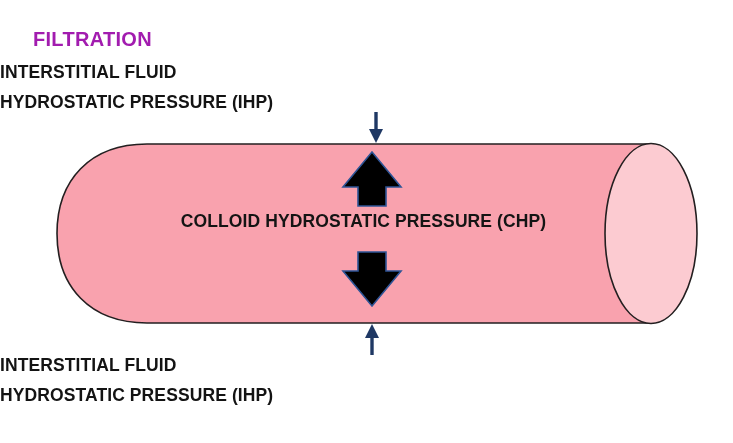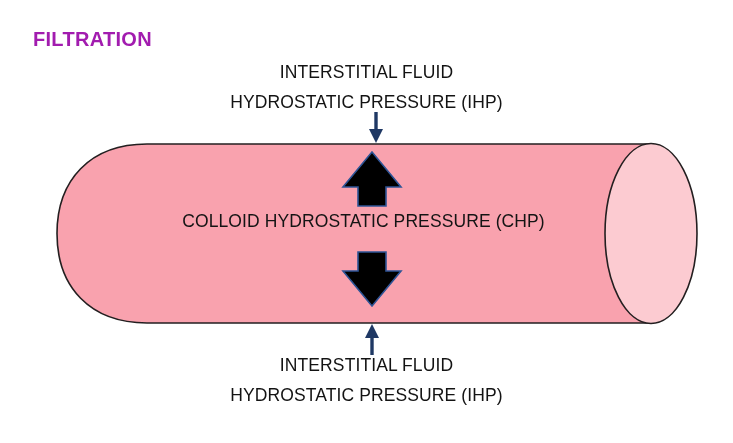--- a/index.html
+++ b/index.html
@@ -31,43 +31,43 @@
     font-weight: bold;
     letter-spacing: 0.3px;
     color: #a21caf;
     white-space: nowrap;
   }
 
   .label-block {
     position: absolute;
     width: 733px;
     left: 0;
-    text-align: center;
+    text-align: left;
     font-size: 17.5px;
-    font-weight: normal;
+    font-weight: bold;
     color: #131313;
     line-height: 30px;
     letter-spacing: 0.1px;
   }
   .label-block .line {
     display: block;
     white-space: nowrap;
   }
 
   #top-label { top: 57px; }
   #bottom-label { top: 350px; }
 
   .center-label {
     position: absolute;
     left: 0;
     width: 727px;
     top: 211px;
     text-align: center;
     font-size: 17.5px;
-    font-weight: normal;
+    font-weight: bold;
     color: #141414;
     letter-spacing: 0.1px;
     white-space: nowrap;
   }
 
   svg.layer {
     position: absolute;
     left: 0;
     top: 0;
     width: 733px;

